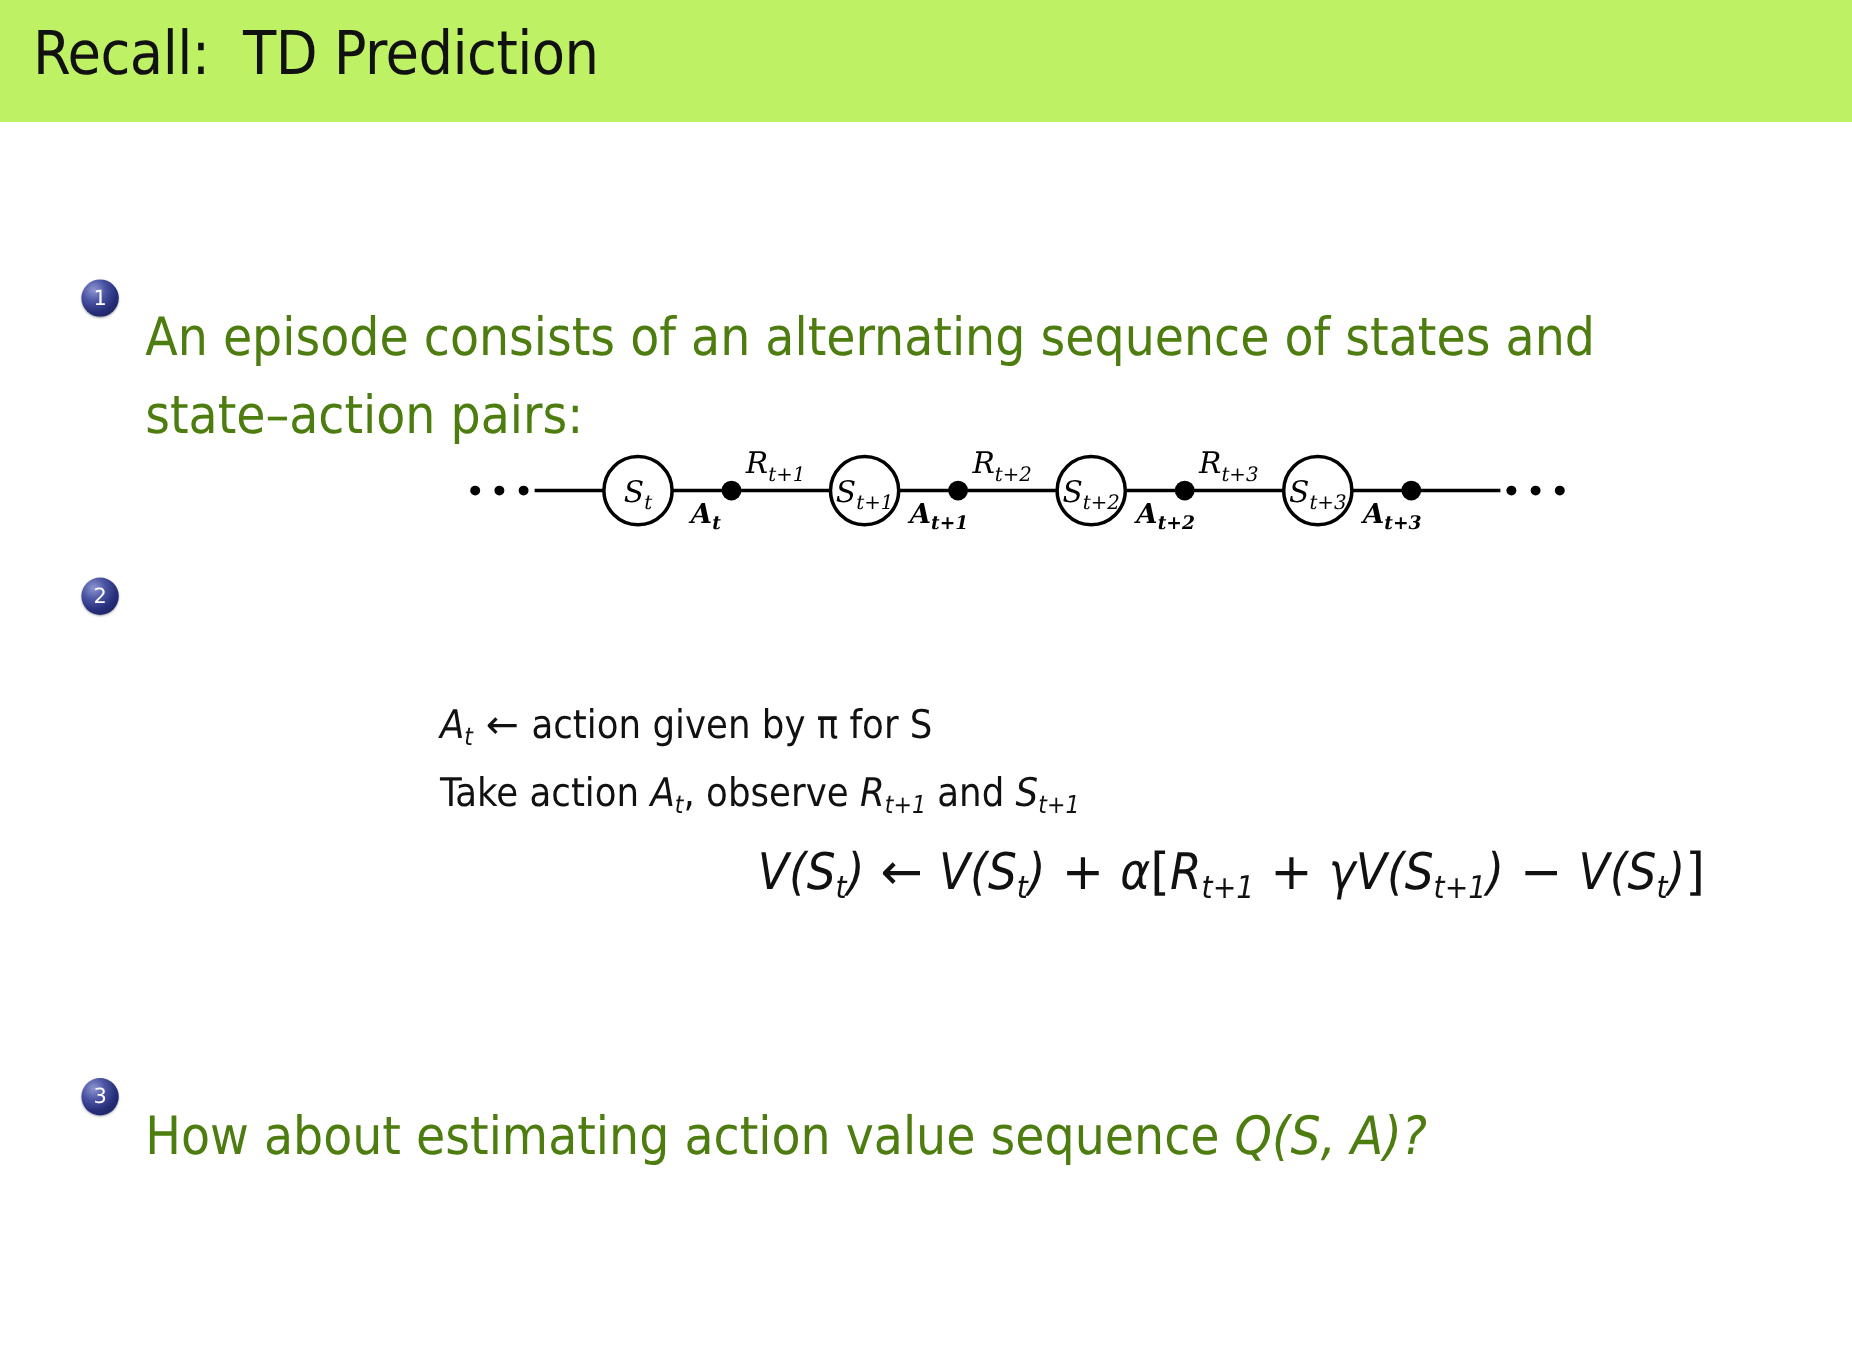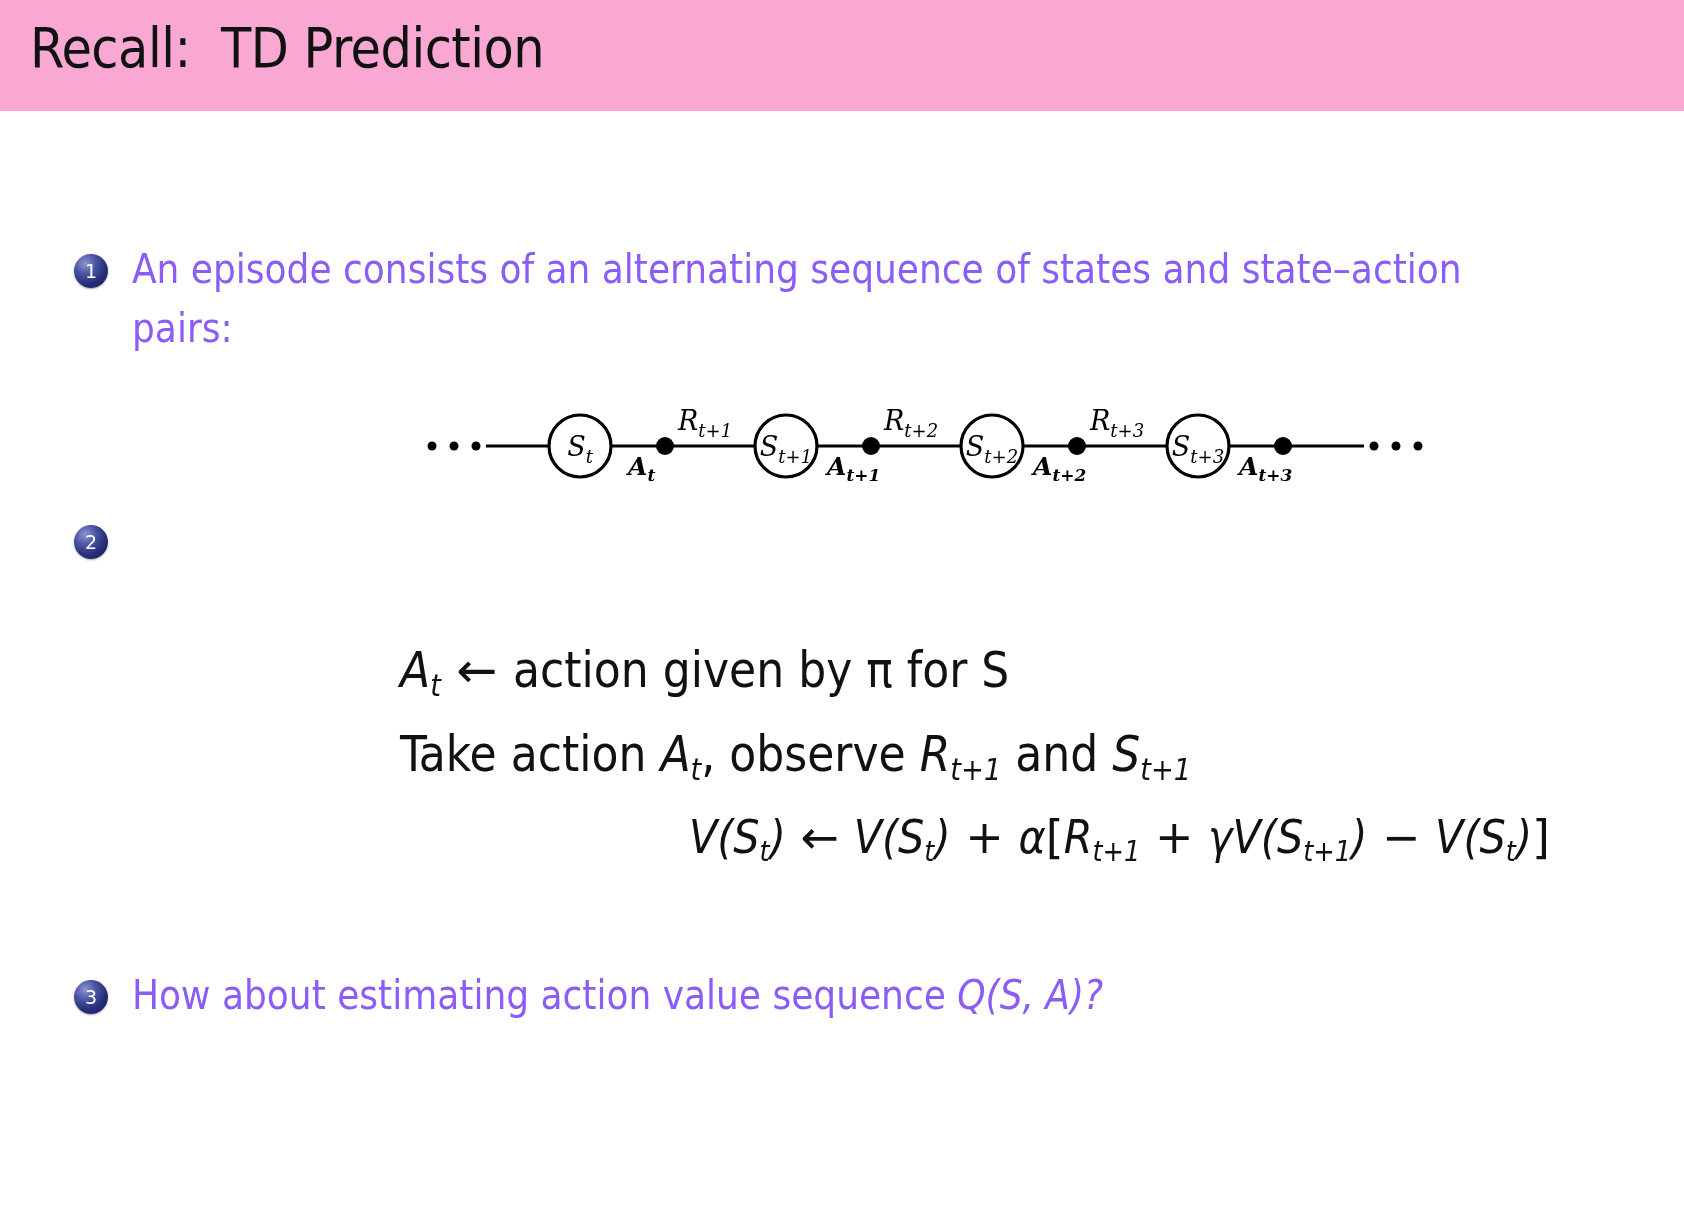--- a/index.html
+++ b/index.html
@@ -16,21 +16,21 @@
     position: relative;
   }
 
   
   .title-bar {
     position: absolute;
     left: 0;
     top: 0;
     width: 1684px;
     height: 111px;
-    background: #f9a8d4;
+    background: #bef264;
   }
   .title-text {
     position: absolute;
     left: 30px;
     top: 16px;
     font-size: 55px;
     font-weight: 400;
     letter-spacing: -0.5px;
     color: #111111;
     white-space: pre;
@@ -63,25 +63,26 @@
     color: #ffffff;
     font-size: 19px;
     line-height: 34px;
     text-align: center;
     font-family: "DejaVu Sans", sans-serif;
     box-shadow: 0 1px 2px rgba(0,0,0,0.35);
     margin-top: 14px;
   }
   .bullet-text {
     margin-left: 24px;
-    font-size: 40px;
+    font-size: 48px;
     line-height: 1.48;
-    color: #8b5cf6;
+    color: #4d7c0f;
     font-family: "DejaVu Sans Condensed", "DejaVu Sans", sans-serif;
     white-space: pre-wrap;
+    margin-top: 32px;
   }
   .mathsans {
     font-family: "DejaVu Sans Condensed", "DejaVu Sans", sans-serif;
     font-style: italic;
   }
   sub {
     font-size: 0.62em;
     vertical-align: -0.28em;
     font-style: italic;
   }
@@ -103,21 +104,21 @@
   
   .algo-block {
     position: absolute;
     left: 400px;
     top: 518px;
     width: 1150px;
     font-family: "DejaVu Sans Condensed", "DejaVu Sans", sans-serif;
     color: #111111;
   }
   .algo-line {
-    font-size: 49px;
+    font-size: 36px;
     line-height: 1.72;
     white-space: pre;
   }
   .algo-line.eq {
     font-size: 46px;
     text-align: right;
   }
   .op {
     font-family: "DejaVu Sans", sans-serif;
     font-style: normal;

